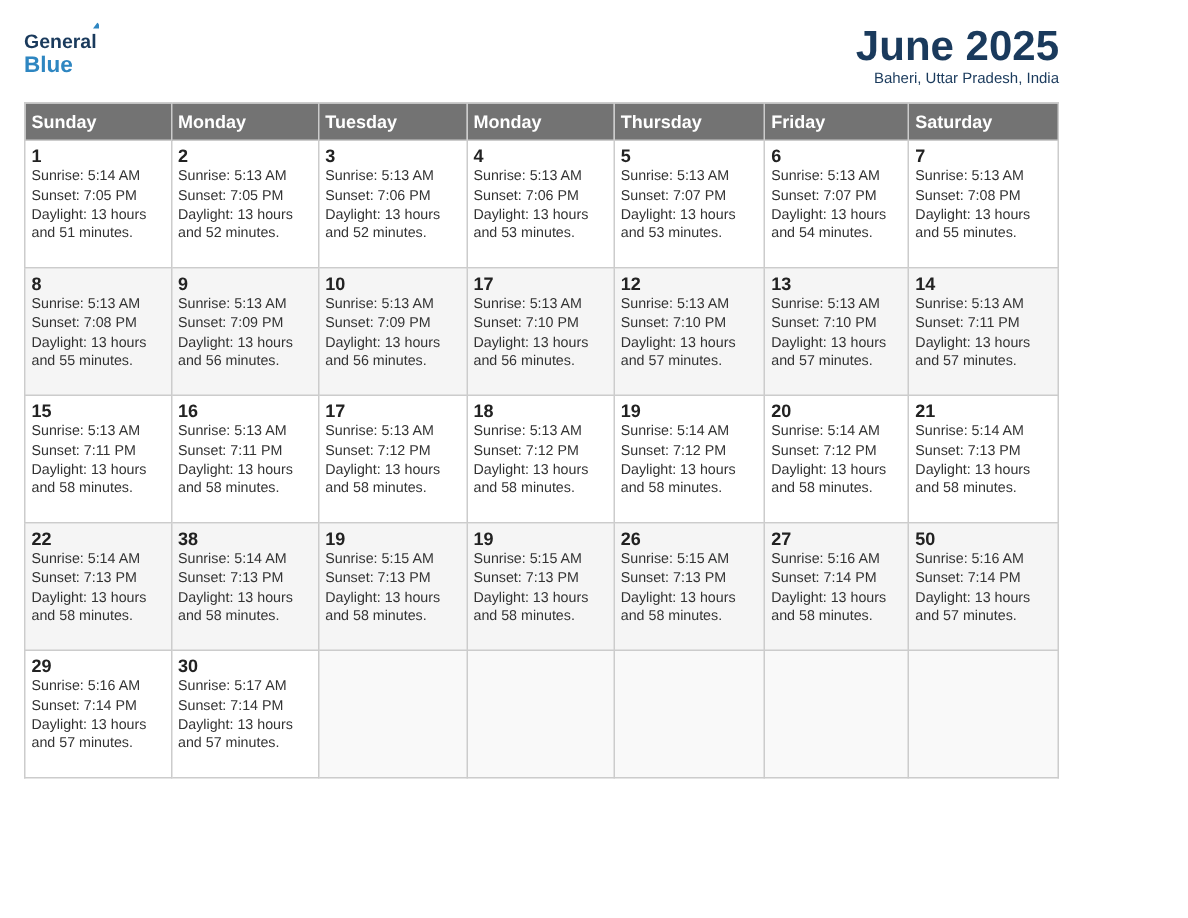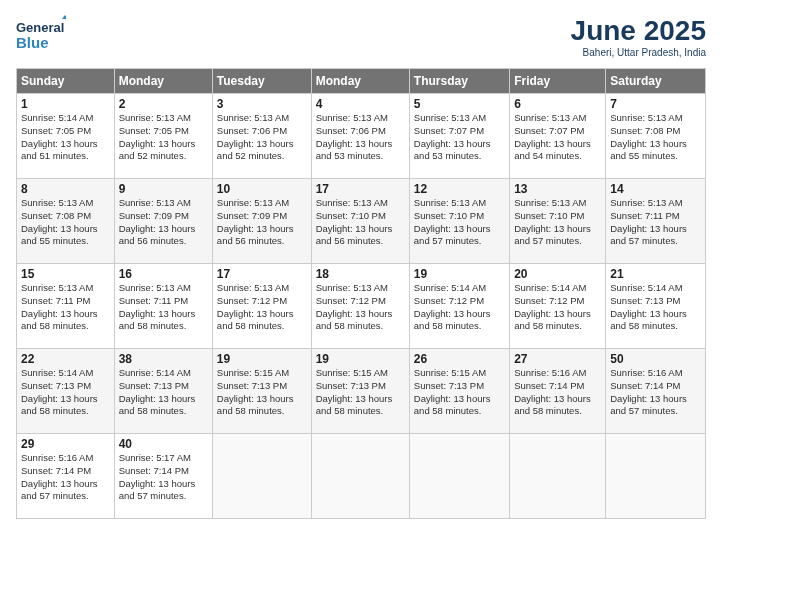--- a/index.html
+++ b/index.html
@@ -345,21 +345,21 @@
         <tr>
           <td>
         <span class="day-number">29</span>
         <div class="day-info">
           Sunrise: 5:16 AM<br>
           Sunset: 7:14 PM<br>
           Daylight: 13 hours and 57 minutes.
         </div>
       </td>
           <td>
-        <span class="day-number">40</span>
+        <span class="day-number">30</span>
         <div class="day-info">
           Sunrise: 5:17 AM<br>
           Sunset: 7:14 PM<br>
           Daylight: 13 hours and 57 minutes.
         </div>
       </td>
           <td class="empty-cell"></td>
           <td class="empty-cell"></td>
           <td class="empty-cell"></td>
           <td class="empty-cell"></td>

